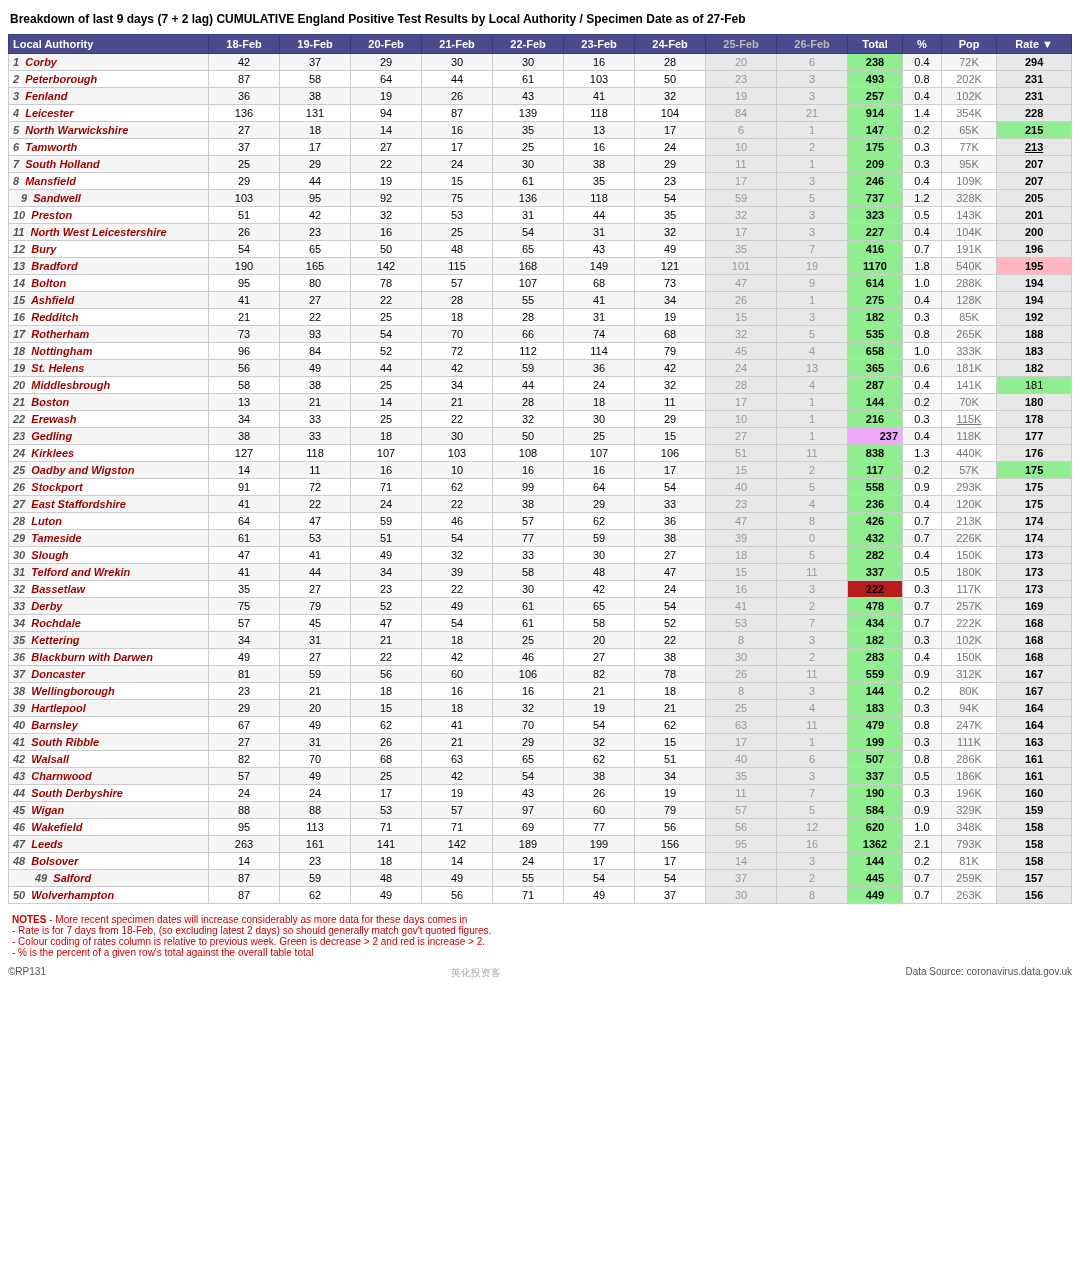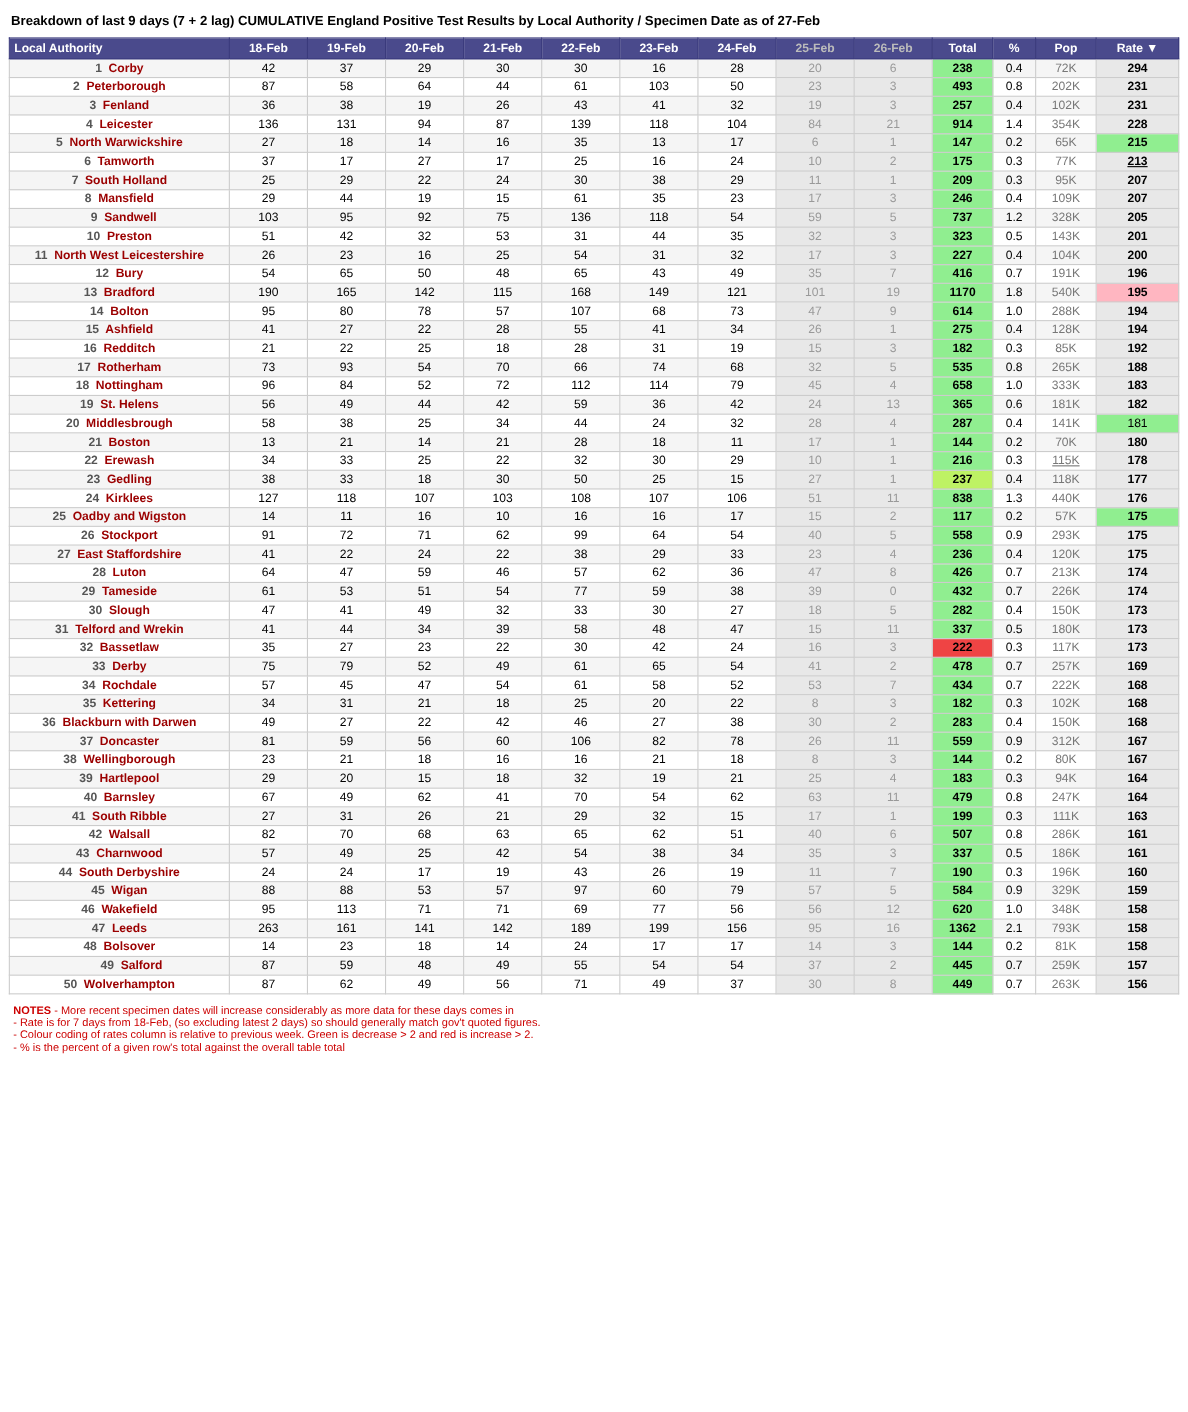--- a/index.html
+++ b/index.html
@@ -38,22 +38,23 @@
     thead tr th.col-authority {
       text-align: left;
     }
     tbody tr td {
       padding: 2px 4px;
       border: 1px solid #ccc;
       text-align: center;
       white-space: nowrap;
     }
     tbody tr td.col-authority {
-      text-align: center;
+      text-align: left;
       font-weight: bold;
+      font-style: italic;
     }
     tbody tr.even { background: #f5f5f5; }
     tbody tr.odd { background: #ffffff; }
     .total-cell {
       font-weight: bold;
     }
     .rate-green { background: #90EE90 !important; }
     .rate-red { background: #FFB6C1 !important; }
     .rate-neutral { background: #E8E8E8 !important; }
     .col-shade { background: #e8e8e8 !important; color: #999; }
@@ -456,21 +457,21 @@
           <td class="col-authority" style="color: rgb(155, 0, 0);"><span style="color:#555;margin-right:3px;">23</span> Gedling</td>
           <td>38</td>
           <td>33</td>
           <td>18</td>
           <td>30</td>
           <td>50</td>
           <td>25</td>
           <td>15</td>
           <td class="col-shade">27</td>
           <td class="col-shade">1</td>
-          <td class="total-cell" style="background: #bef264;">237</td>
+          <td class="total-cell" style="background: #f0abfc; text-align: right;">237</td>
           <td>0.4</td>
           <td style="color: rgb(119, 119, 119);">118K</td>
           <td class="rate-neutral" style="font-weight: bold;">177</td>
         </tr>
         <tr class="odd">
           <td class="col-authority" style="color: rgb(155, 0, 0);"><span style="color:#555;margin-right:3px;">24</span> Kirklees</td>
           <td>127</td>
           <td>118</td>
           <td>107</td>
           <td>103</td>
@@ -600,21 +601,21 @@
           <td class="col-authority" style="color: rgb(155, 0, 0);"><span style="color:#555;margin-right:3px;">32</span> Bassetlaw</td>
           <td>35</td>
           <td>27</td>
           <td>23</td>
           <td>22</td>
           <td>30</td>
           <td>42</td>
           <td>24</td>
           <td class="col-shade">16</td>
           <td class="col-shade">3</td>
-          <td class="total-cell" style="background: #ef4444;">222</td>
+          <td class="total-cell" style="background: #b91c1c;">222</td>
           <td>0.3</td>
           <td style="color: rgb(119, 119, 119);">117K</td>
           <td class="rate-neutral" style="font-weight: bold;">173</td>
         </tr>
         <tr class="even">
           <td class="col-authority" style="color: rgb(155, 0, 0);"><span style="color:#555;margin-right:3px;">33</span> Derby</td>
           <td>75</td>
           <td>79</td>
           <td>52</td>
           <td>49</td>
@@ -902,13 +903,18 @@
         </tr>
       </tbody>
   </table>
   <div class="notes-section">
     <span class="note-label">NOTES</span>
     <span id="note1">- More recent specimen dates will increase considerably as more data for these days comes in</span><br>
     <span id="note2">- Rate is for 7 days from 18-Feb, (so excluding latest 2 days) so should generally match gov't quoted figures.</span><br>
     <span id="note3">- Colour coding of rates column is relative to previous week. Green is decrease &gt; 2 and red is increase &gt; 2.</span><br>
     <span id="note4">- % is the percent of a given row's total against the overall table total</span>
   </div>
+  <div class="footer-bar">
+    <span>©RP131</span>
+    <span style="color:#aaa;">英化投资客</span>
+    <span>Data Source: coronavirus.data.gov.uk</span>
+  </div>
 </div>
 
 </body></html>

